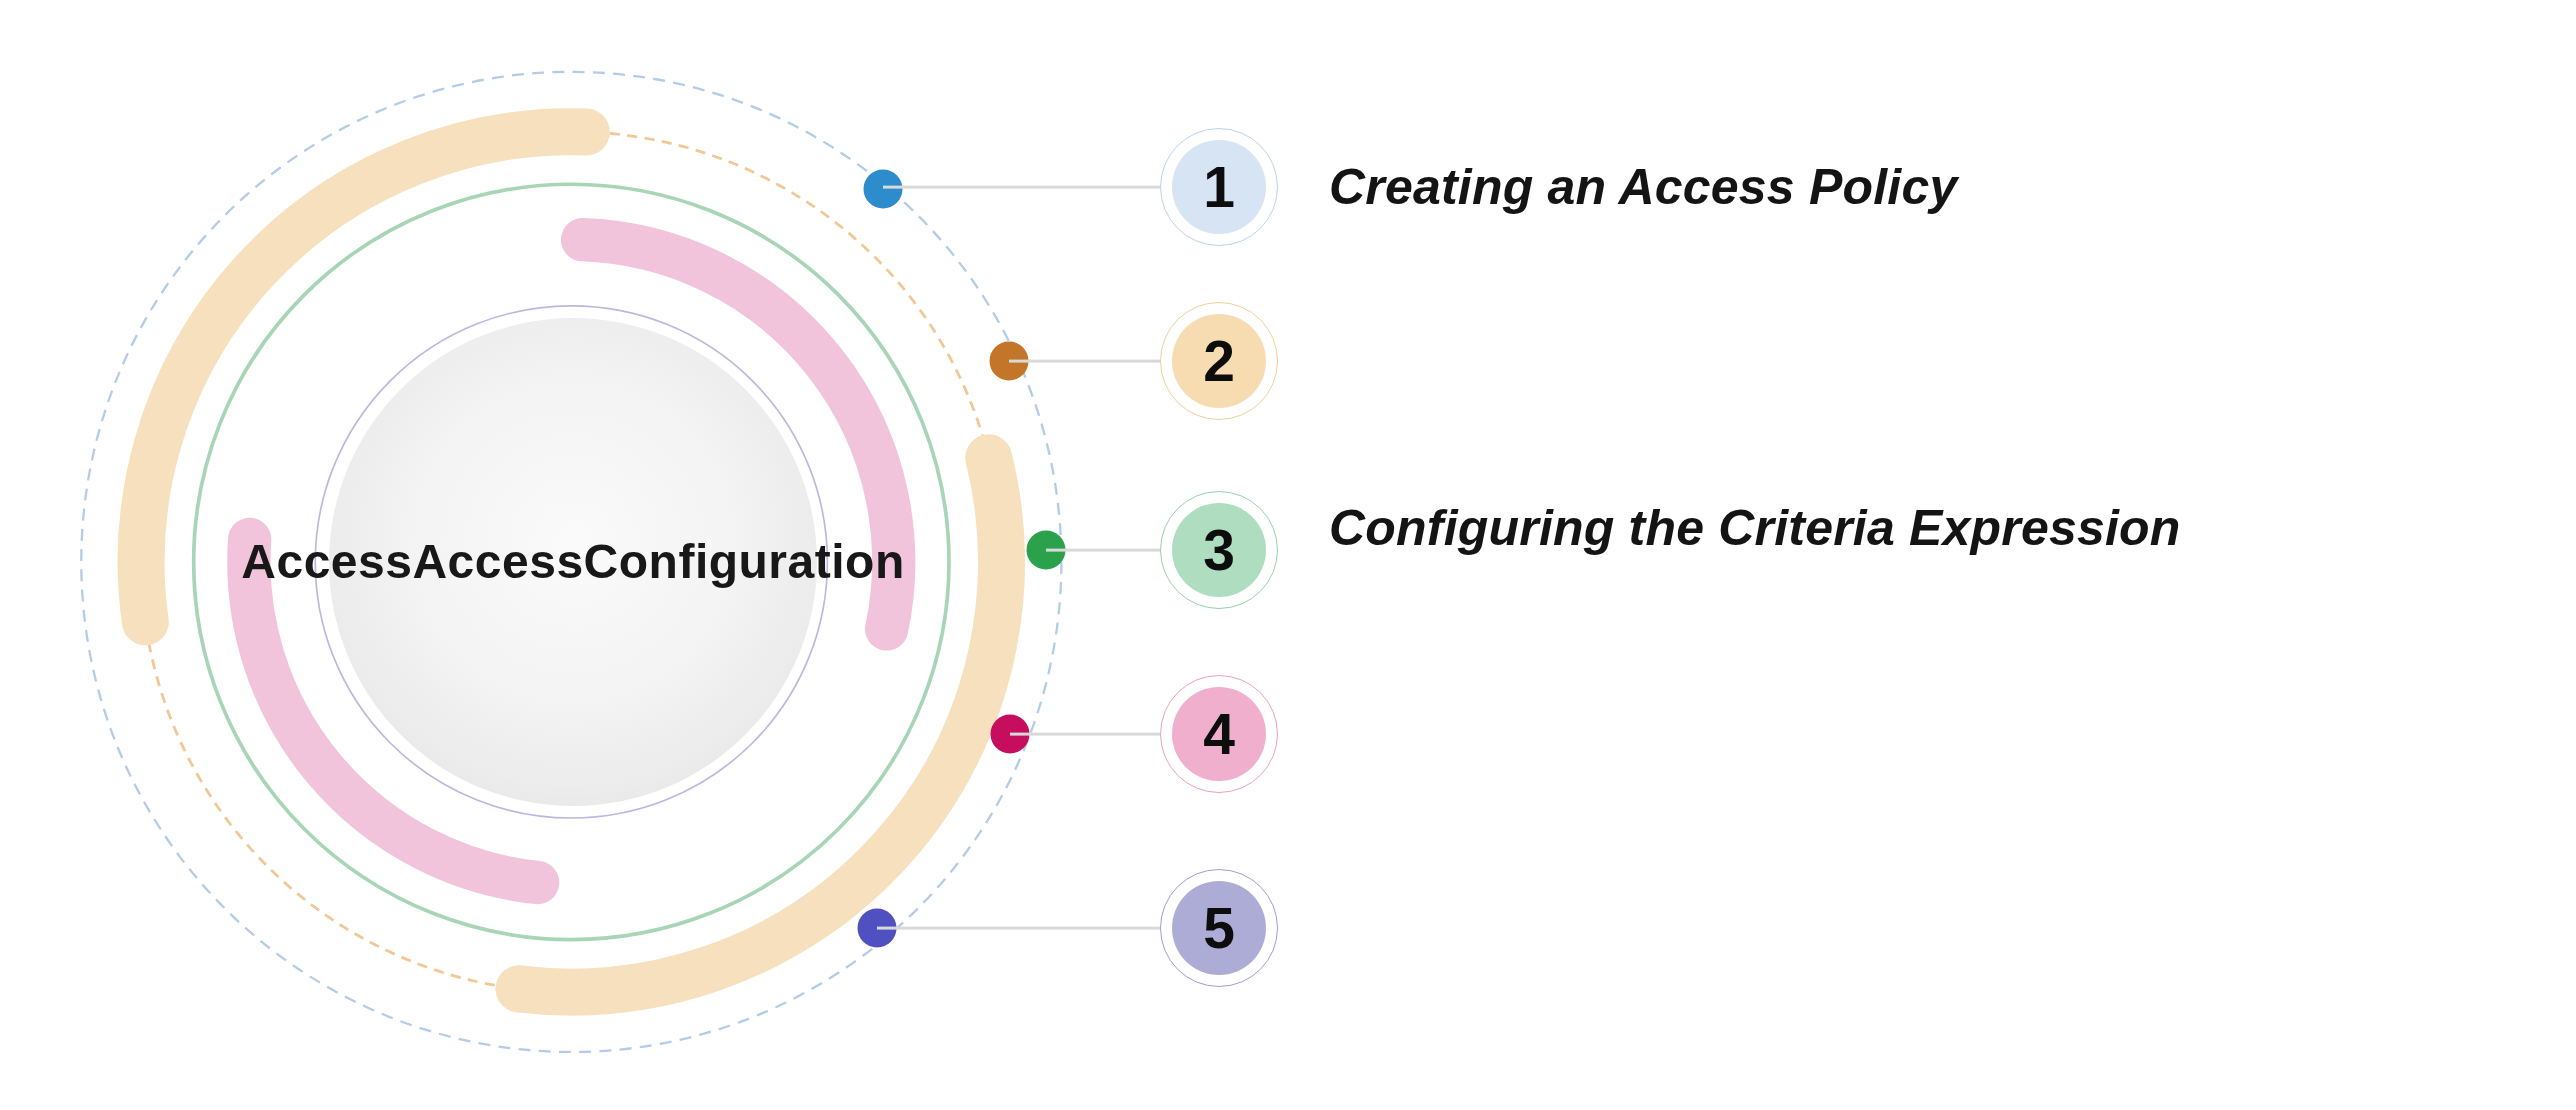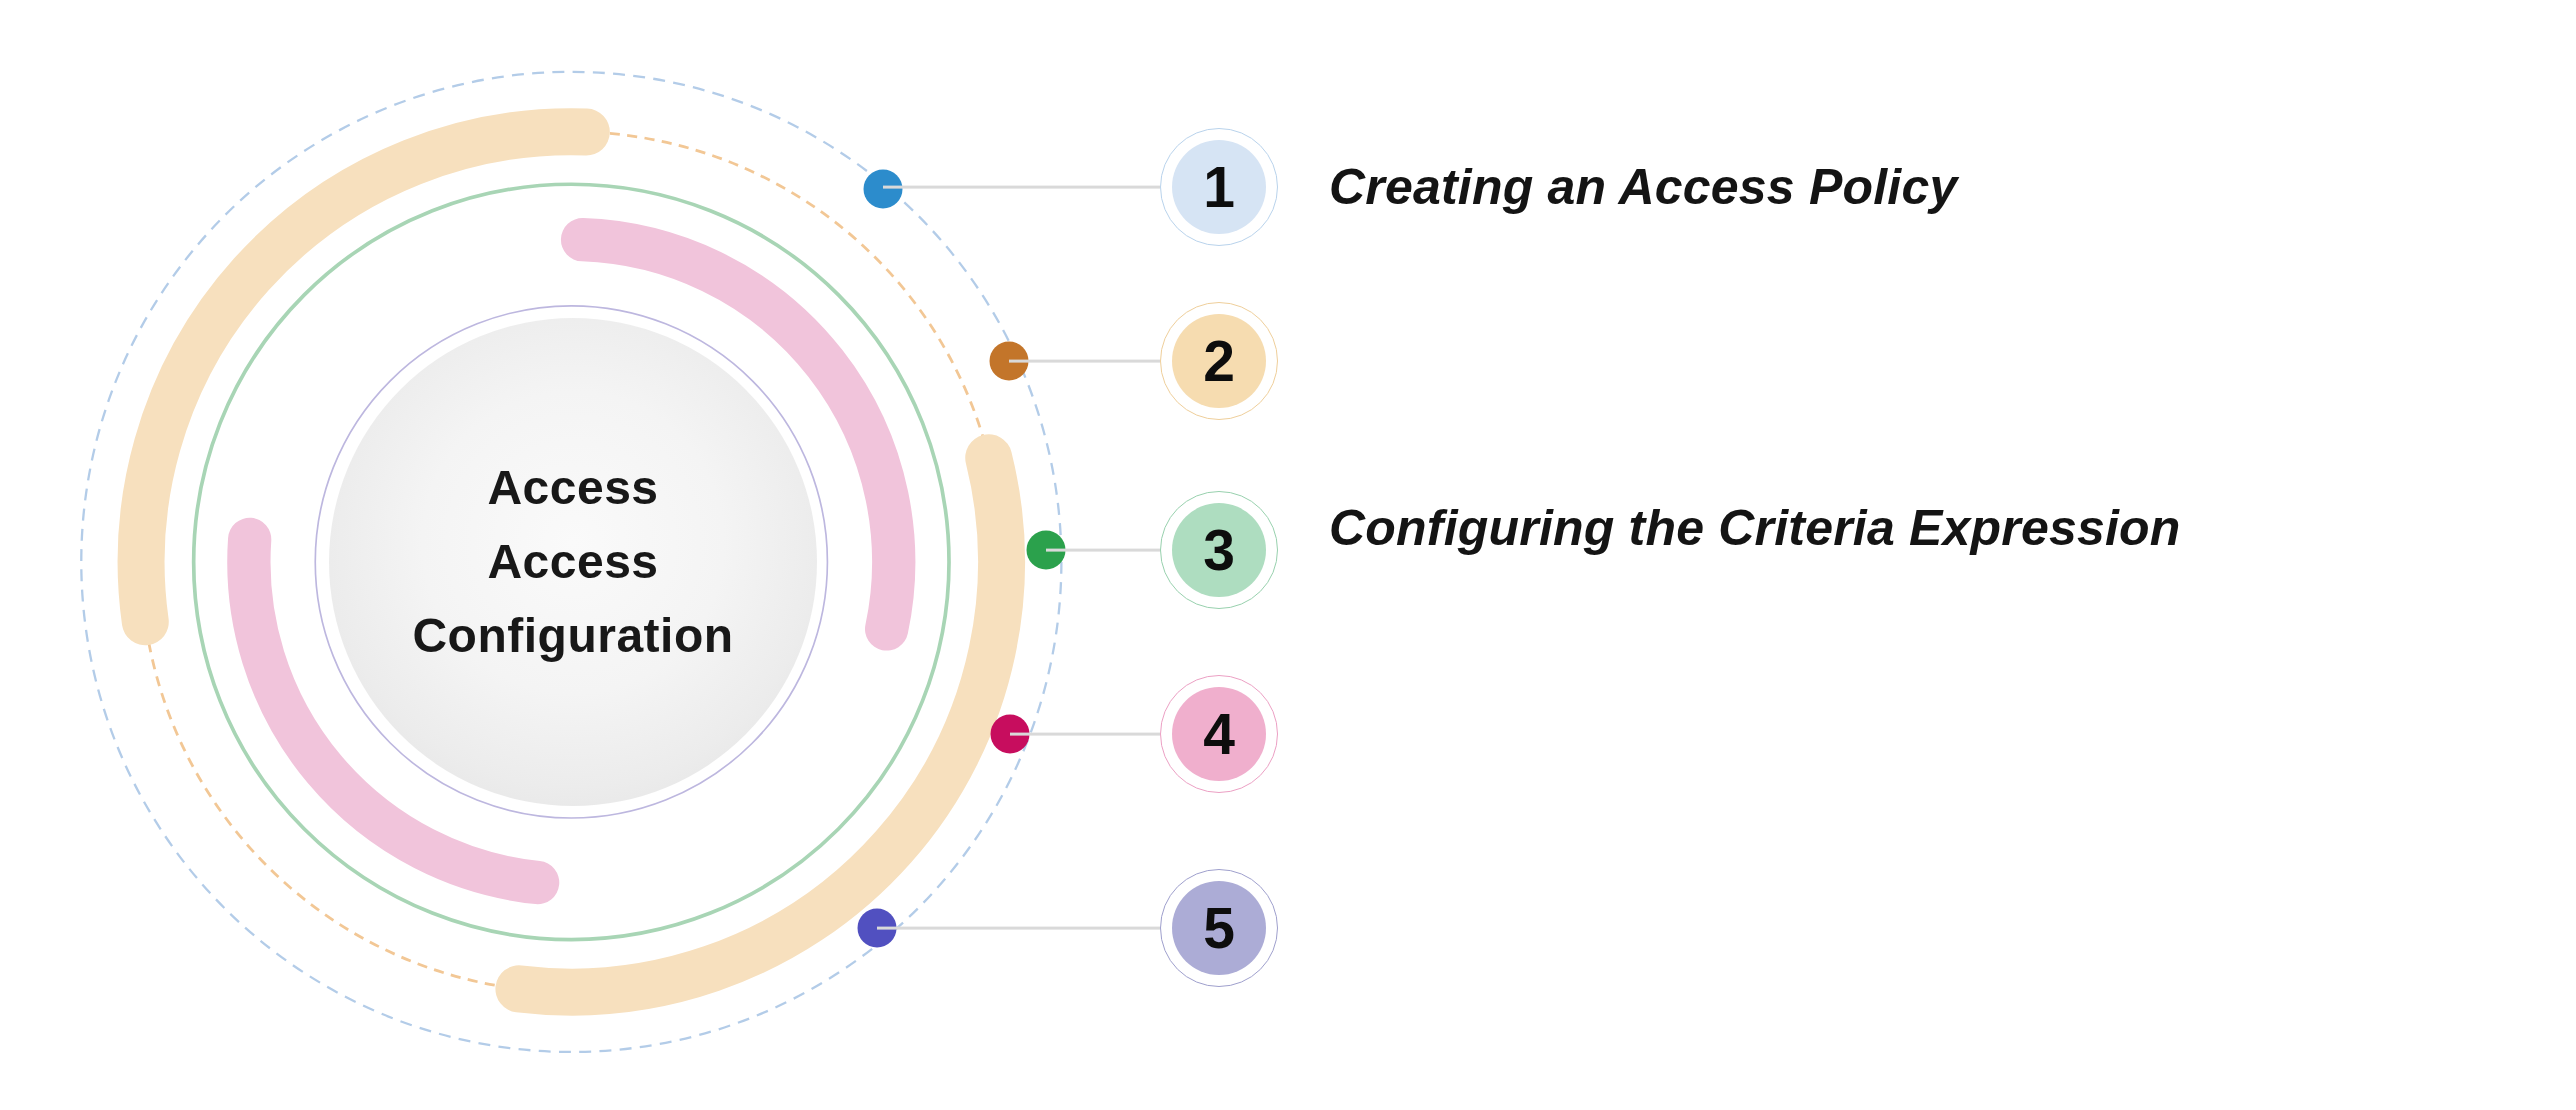--- a/index.html
+++ b/index.html
@@ -25,21 +25,21 @@
   .center-circle {
     position: absolute;
     left: 329px;   
     top: 318px;    
     width: 488px;
     height: 488px;
     border-radius: 50%;
     background: radial-gradient(circle at 50% 46%,
       #fafafa 0%, #f4f4f4 42%, #ececec 68%, #e4e4e4 86%, #ebebeb 94%, #f2f2f2 100%);
     display: flex;
-    flex-direction: column;
+    flex-direction: row;
     align-items: center;
     justify-content: center;
     text-align: center;
   }
   .center-line {
     font-size: 48px;
     font-weight: 700;
     color: #181818;
     line-height: 74px;
     letter-spacing: 0.5px;

